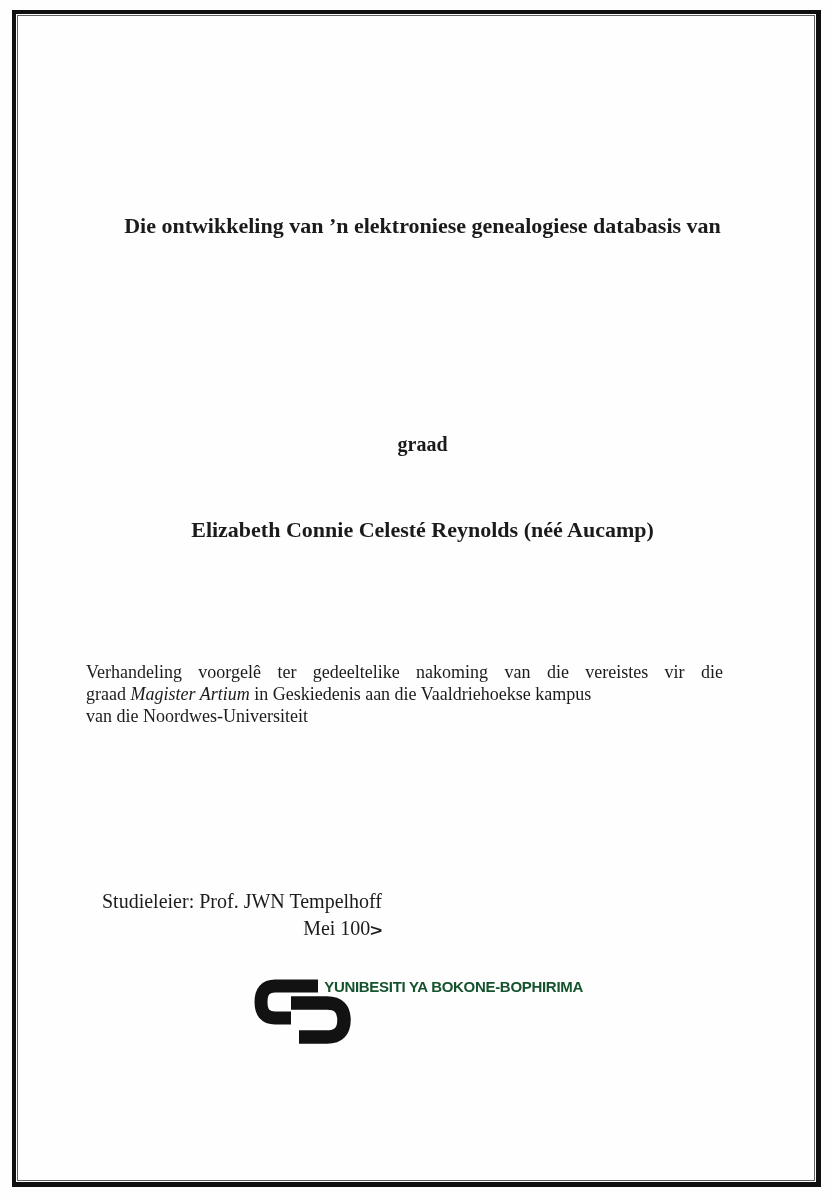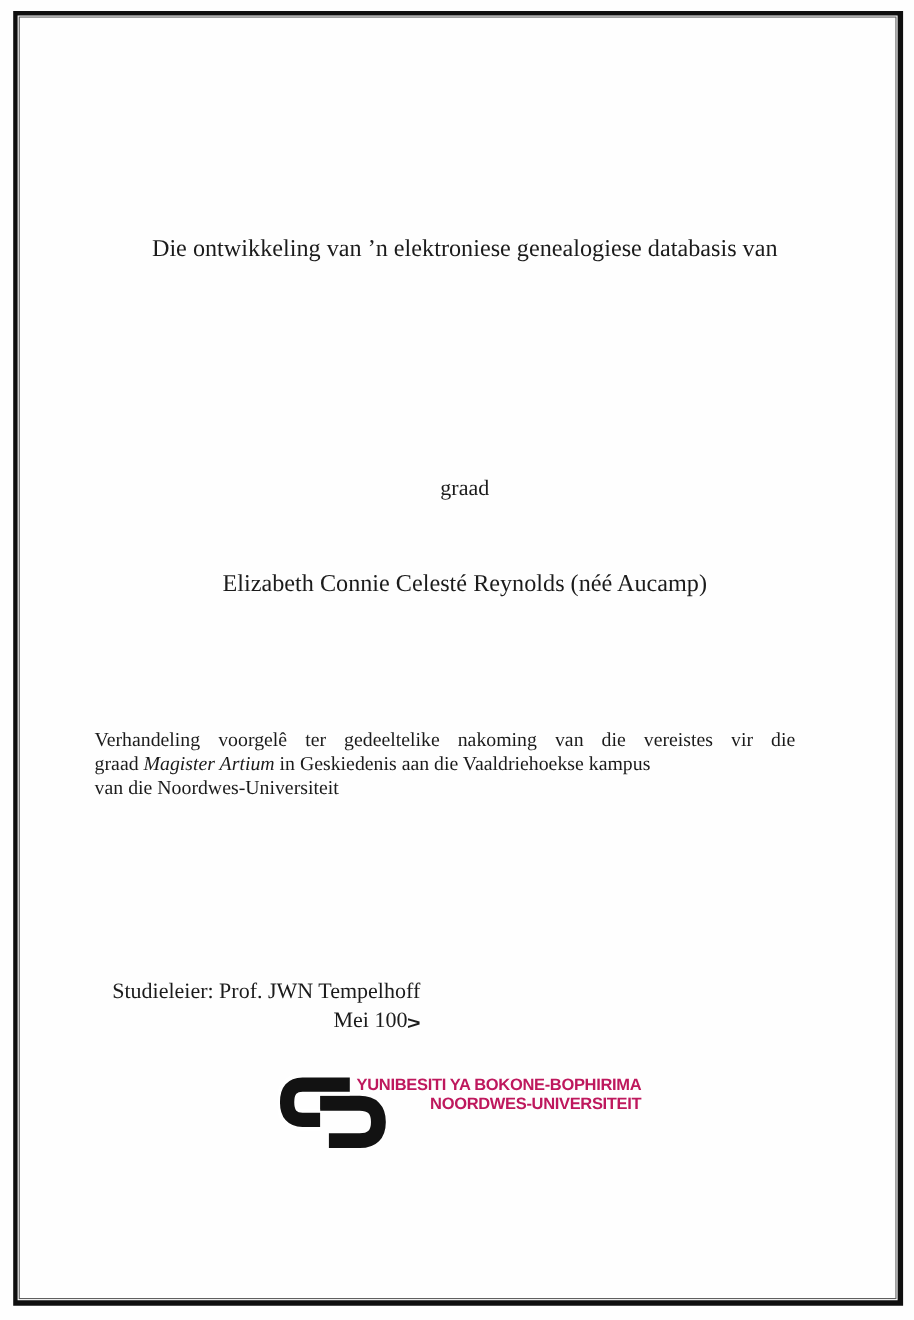--- a/index.html
+++ b/index.html
@@ -21,20 +21,21 @@
     border-bottom-width: 5px;
   }
   .frame-inner {
     position: absolute; inset: 1px;
     border: 1px solid #5f5f5f;
   }
 
   .centered-block {
     position: absolute; left: 14px; right: 0;
     text-align: center;
+    font-weight: bold;
   }
   .title-block { top: 204px; font-size: 22px; line-height: 44px; }
   .byline { top: 430px; font-size: 20px; line-height: 28px; }
   .author-line { top: 514px; font-size: 22px; line-height: 32px; }
 
   .statement {
     position: absolute; left: 86px; top: 661px; width: 637px;
     font-size: 18px; line-height: 22px;
   }
   .statement .justified {
@@ -61,21 +62,21 @@
     width: 334px; height: 82px;
   }
   .logo-mark { position: absolute; left: 0; top: 2px; }
   .logo-text {
     position: absolute; left: 58px; right: 4px; top: 4px;
     text-align: right;
     font-family: "Liberation Sans", sans-serif;
     font-weight: 700;
     font-size: 15px; line-height: 17px;
     letter-spacing: -0.3px;
-    color: #be185d;
+    color: #14532d;
     white-space: nowrap;
   }
 </style>
 </head>
 <body>
 
 <div class="page">
 
   <div class="frame-outer">
     <div class="frame-inner"></div>
@@ -103,17 +104,16 @@
   <div class="logo">
     <svg class="logo-mark" width="99" height="70" viewBox="0 0 99 70" aria-hidden="true">
 
       <path d="M 38 27 H 74 Q 91 27 91 44 Q 91 61 74 61 H 46" fill="none" stroke="#121212" stroke-width="13.5" stroke-linecap="butt" stroke-linejoin="round"></path>
 
       <path d="M 65 10 H 22 Q 8 10 8 26 Q 8 42 22 42 H 38" fill="none" stroke="#ffffff" stroke-width="20" stroke-linecap="butt" stroke-linejoin="round"></path>
       <path d="M 65 10 H 22 Q 8 10 8 26 Q 8 42 22 42 H 38" fill="none" stroke="#121212" stroke-width="13" stroke-linecap="butt" stroke-linejoin="round"></path>
     </svg>
     <div class="logo-text">
       <div>YUNIBESITI YA BOKONE-BOPHIRIMA</div>
-      <div>NOORDWES-UNIVERSITEIT</div>
     </div>
   </div>
 
 </div>
 
 </body></html>

